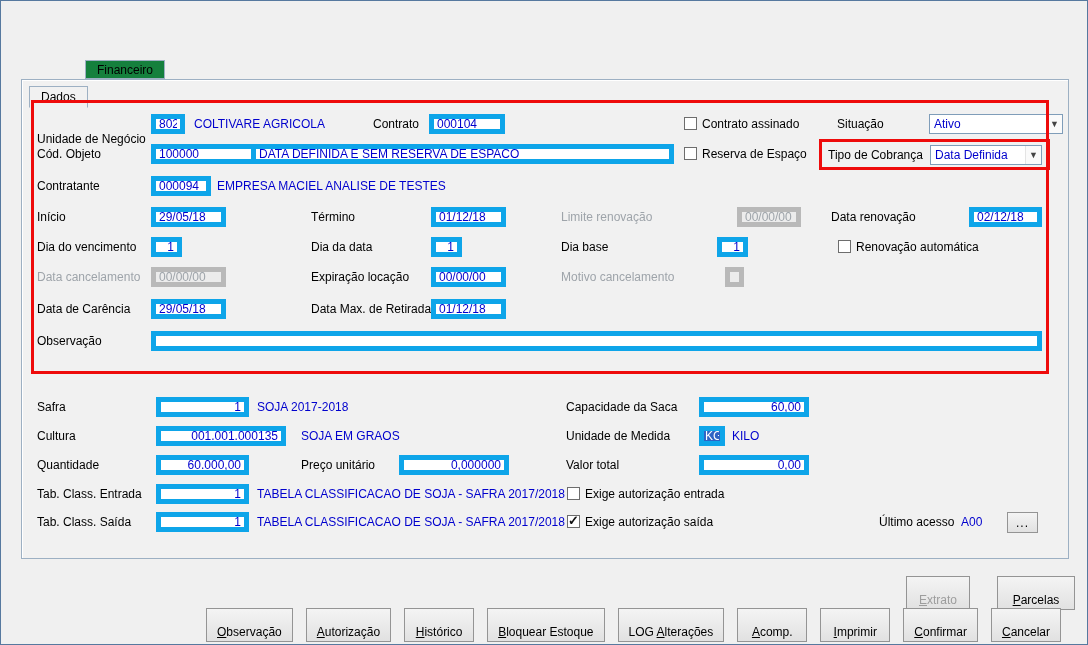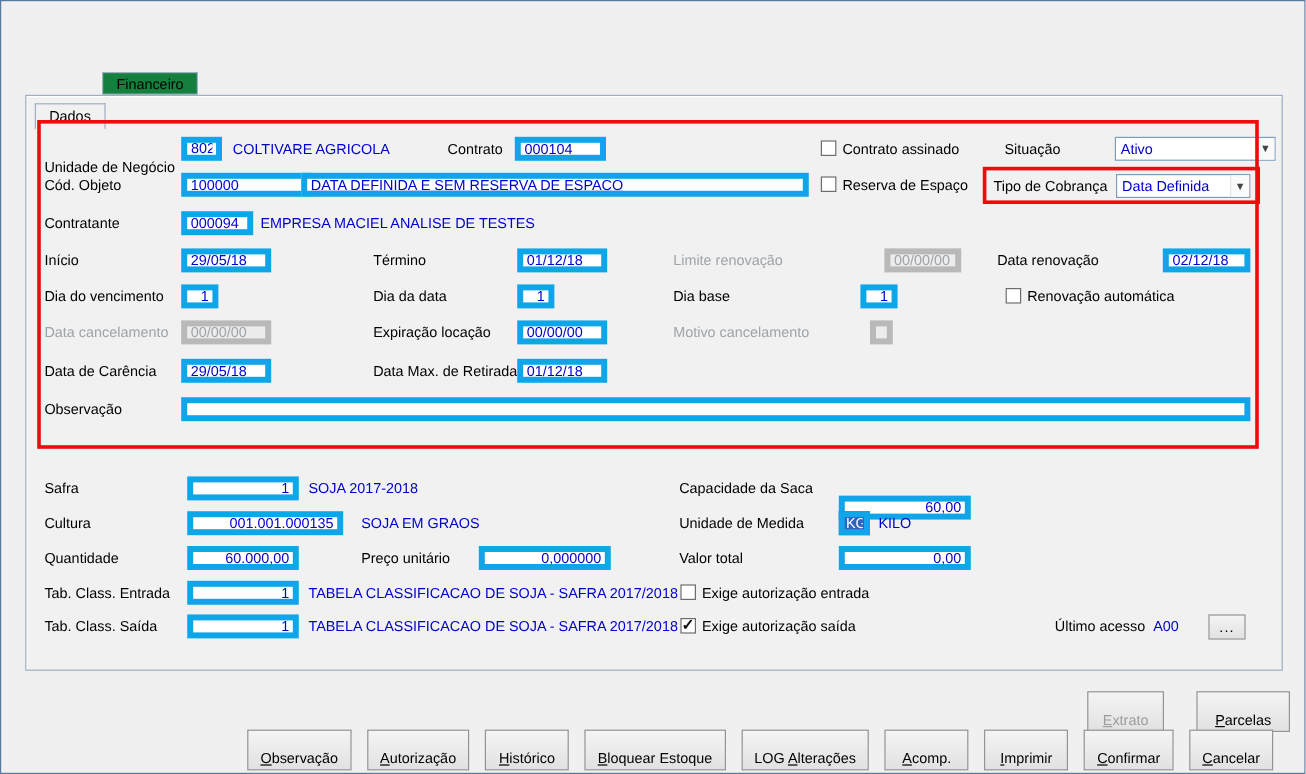--- a/index.html
+++ b/index.html
@@ -120,21 +120,21 @@
   <div class="checkbox" style="left:683px; top:116px;"></div>
   <div class="cb-label" style="left:701px; top:115px;">Contrato assinado</div>
   <div class="lbl" style="left:836px; top:113px;">Situação</div>
   <div class="combo" style="left:928px; top:113px; width:134px;">
     <span>Ativo</span>
     <span class="arrow">▼</span>
   </div>
 
   <div class="lbl" style="left:36px; top:143px;">Cód. Objeto</div>
   <input class="fld" style="left: 150px; top: 143px; width: 110px;" value="100000">
-  <input class="fld" style="left: 250px; top: 143px; width: 423px; text-decoration: underline;" value="DATA DEFINIDA E SEM RESERVA DE ESPACO">
+  <input class="fld" style="left: 250px; top: 143px; width: 423px;" value="DATA DEFINIDA E SEM RESERVA DE ESPACO">
   <div class="checkbox" style="left:683px; top:146px;"></div>
   <div class="cb-label" style="left:701px; top:145px;">Reserva de Espaço</div>
   <div class="lbl" style="left:827px; top:144px;">Tipo de Cobrança</div>
   <div class="combo" style="left:929px; top:144px; width:112px;">
     <span>Data Definida</span>
     <span class="arrow">▼</span>
   </div>
 
   <div class="lbl" style="left:36px; top:175px;">Contratante</div>
   <input class="fld" style="left: 150px; top: 175px; width: 60px;" value="000094">
@@ -170,21 +170,21 @@
   <div class="lbl" style="left:310px; top:298px;">Data Max. de Retirada</div>
   <input class="fld" style="left: 430px; top: 298px; width: 75px;" value="01/12/18">
 
   <div class="lbl" style="left:36px; top:330px;">Observação</div>
   <input class="fld" style="left: 150px; top: 330px; width: 891px;" value="">
 
   <div class="lbl" style="left:36px; top:396px;">Safra</div>
   <input class="fld num" style="left: 155px; top: 396px; width: 93px;" value="1">
   <div class="desc" style="left:256px; top:396px;">SOJA 2017-2018</div>
   <div class="lbl" style="left:565px; top:396px;">Capacidade da Saca</div>
-  <input class="fld num" style="left: 698px; top: 396px; width: 110px; margin-top: 16px;" value="60,00">
+  <input class="fld num" style="left: 698px; top: 396px; width: 110px;" value="60,00">
 
   <div class="lbl" style="left:36px; top:425px;">Cultura</div>
   <input class="fld num" style="left: 155px; top: 425px; width: 130px;" value="001.001.000135">
   <div class="desc" style="left:300px; top:425px;">SOJA EM GRAOS</div>
   <div class="lbl" style="left:565px; top:425px;">Unidade de Medida</div>
   <input class="fld selected-text" style="left: 698px; top: 425px; width: 26px;" value="KG">
   <div class="desc" style="left:731px; top:425px;">KILO</div>
 
   <div class="lbl" style="left:36px; top:454px;">Quantidade</div>
   <input class="fld num" style="left: 155px; top: 454px; width: 93px;" value="60.000,00">

